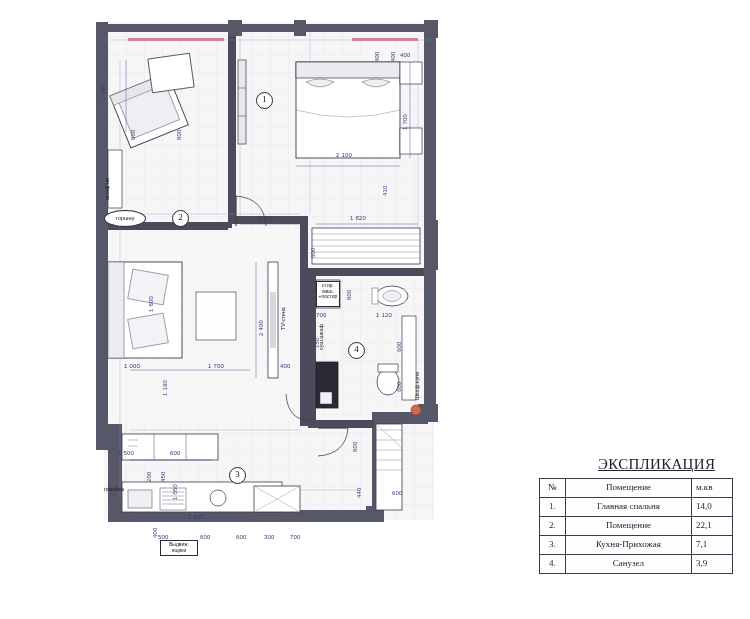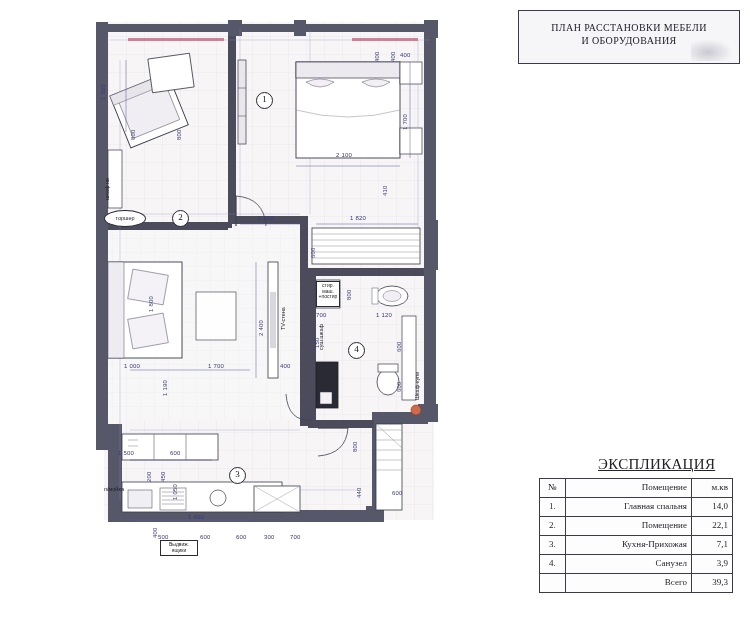--- a/index.html
+++ b/index.html
@@ -73,22 +73,22 @@
     background: #fdfdfd;
   }
   table.legend th, table.legend td {
     border: 1px solid #3a3a48;
     padding: 2px 4px;
     font-weight: normal;
     line-height: 1.05;
     height: 14px;
   }
   table.legend .c-num { width: 18px; text-align: center; }
-  table.legend .c-name { width: 126px; text-align: right; }
-  table.legend .c-area { width: 34px; text-align: right; }
+  table.legend .c-name { width: 126px; text-align: center; }
+  table.legend .c-area { width: 34px; text-align: left; }
   table.legend thead td, table.legend thead th { text-align: center; }
   table.legend .total td { }
 
   
   .plan {
     position: absolute;
     left: 0;
     top: 0;
     width: 520px;
     height: 619px;
@@ -152,25 +152,20 @@
     font-family: "Liberation Sans", sans-serif;
     padding: 1px;
     box-sizing: border-box;
   }
 </style>
 </head>
 <body>
 
 <div class="root">
 
-  <div class="title-block">
-    <div class="t-line t1">ПЛАН  РАССТАНОВКИ МЕБЕЛИ</div>
-    <div class="t-line t2">И ОБОРУДОВАНИЯ</div>
-    <div class="title-smudge"></div>
-  </div>
 
   <div class="plan">
     <svg width="520" height="619" viewBox="0 0 520 619" xmlns="http://www.w3.org/2000/svg">
       <defs>
         <pattern id="tilegrid" width="18" height="18" patternUnits="userSpaceOnUse">
           <rect width="18" height="18" fill="#f7f5f6"></rect>
           <path d="M18 0 L0 0 0 18" fill="none" stroke="#e4e0e4" stroke-width="0.6"></path>
         </pattern>
         <pattern id="tilegrid2" width="14" height="14" patternUnits="userSpaceOnUse">
           <rect width="14" height="14" fill="#f8f7f7"></rect>
@@ -427,21 +422,16 @@
       <tr>
         <td class="c-num">3.</td>
         <td class="c-name">Кухня-Прихожая</td>
         <td class="c-area">7,1</td>
       </tr>
       <tr>
         <td class="c-num">4.</td>
         <td class="c-name">Санузел</td>
         <td class="c-area">3,9</td>
       </tr>
-      <tr class="total">
-        <td class="c-num"></td>
-        <td class="c-name">Всего</td>
-        <td class="c-area">39,3</td>
-      </tr>
     </tbody>
   </table>
 
 </div>
 
 </body></html>

